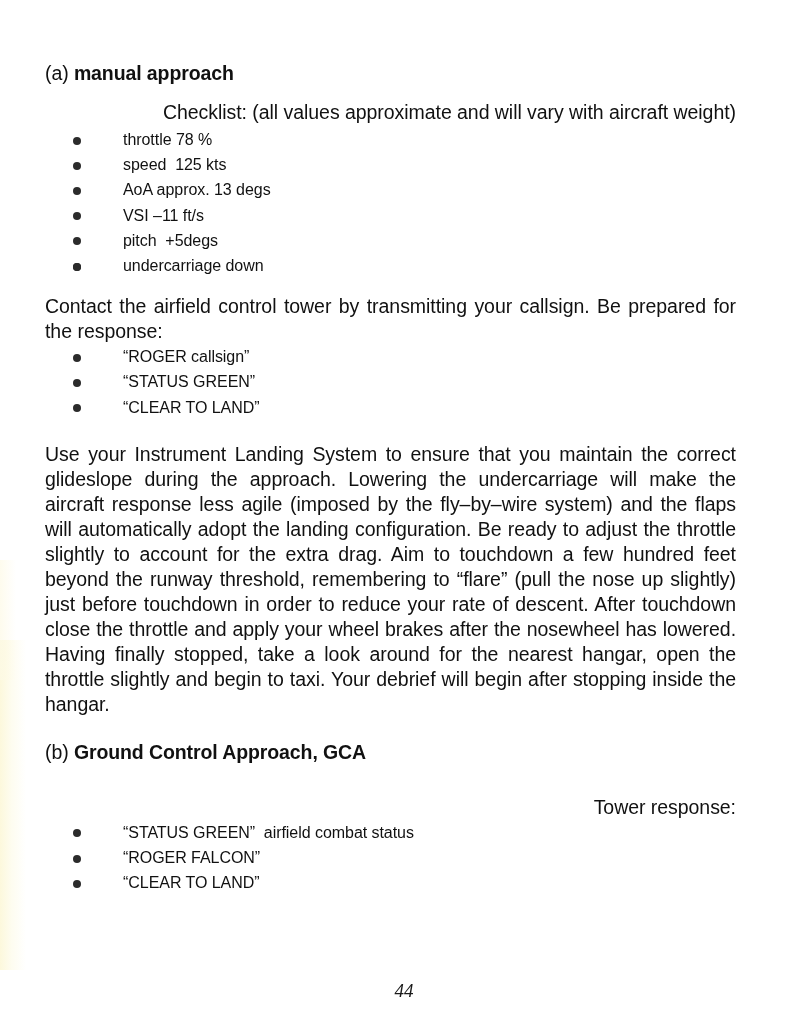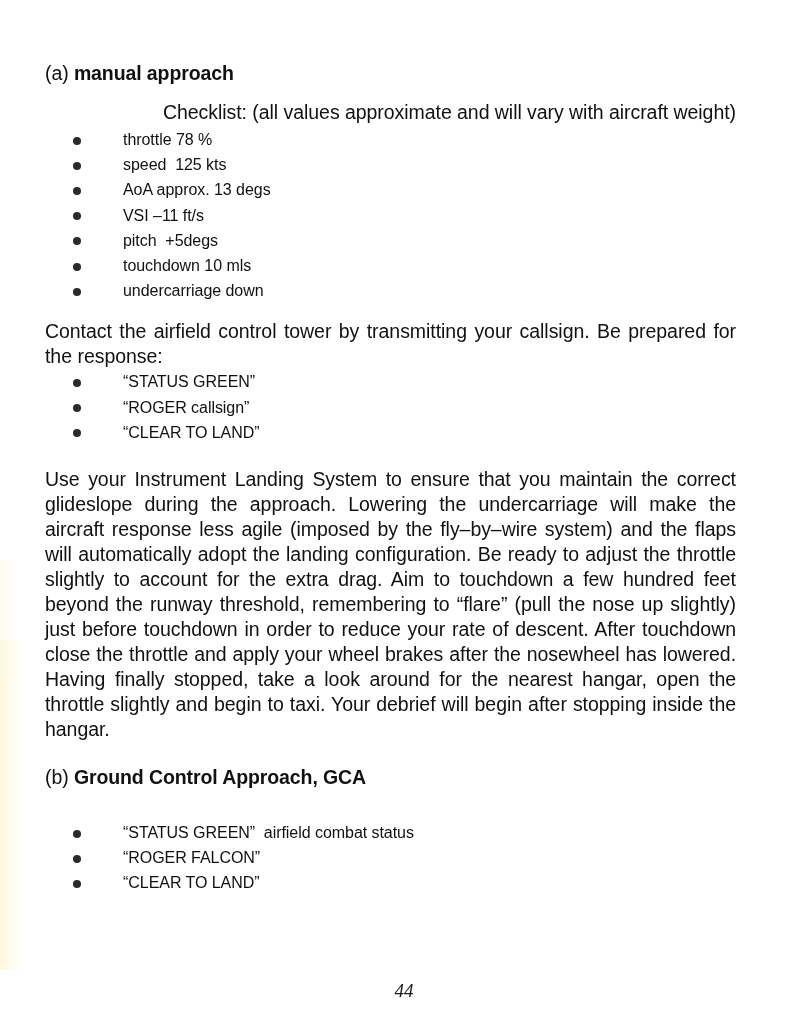--- a/index.html
+++ b/index.html
@@ -141,45 +141,46 @@
     <h2 class="sec-heading"><span class="lbl">(a)</span> <span class="ttl">manual approach</span></h2>
 
     <p class="para lead">Checklist: (all values approximate and will vary with aircraft weight)</p>
 
     <ul class="blist">
       <li><span class="bullet"></span><span>throttle 78 %</span></li>
       <li><span class="bullet"></span><span>speed  125 kts</span></li>
       <li><span class="bullet"></span><span>AoA approx. 13 degs</span></li>
       <li><span class="bullet"></span><span>VSI –11 ft/s</span></li>
       <li><span class="bullet"></span><span>pitch  +5degs</span></li>
-      <li><span class="bullet"></span><span>touchdown 10 mls</span></li>
+      <li><span class="bullet"></span></li>
       <li><span class="bullet"></span><span>undercarriage down</span></li>
     </ul>
 
     <div class="gap-md"></div>
 
     <p class="para justify">Contact the airfield control tower by transmitting your callsign. Be prepared for the response:</p>
 
     <ul class="blist">
+      <li><span class="bullet"></span><span>“ROGER callsign”</span></li>
       <li><span class="bullet"></span><span>“STATUS GREEN”</span></li>
-      <li><span class="bullet"></span><span>“ROGER callsign”</span></li>
       <li><span class="bullet"></span><span>“CLEAR TO LAND”</span></li>
     </ul>
 
     <div class="gap-lg"></div>
 
     <p class="para justify">Use your Instrument Landing System to ensure that you maintain the correct glideslope during the approach. Lowering the undercarriage will make the aircraft response less agile (imposed by the fly–by–wire system) and the flaps will automatically adopt the landing configuration. Be ready to adjust the throttle slightly to account for the extra drag. Aim to touchdown a few hundred feet beyond the runway threshold, remembering to “flare” (pull the nose up slightly) just before touchdown in order to reduce your rate of descent. After touchdown close the throttle and apply your wheel brakes after the nosewheel has lowered. Having finally stopped, take a look around for the nearest hangar, open the throttle slightly and begin to taxi. Your debrief will begin after stopping inside the hangar.</p>
 
     <div class="gap-lg"></div>
 
     <h2 class="sec-heading"><span class="lbl">(b)</span> <span class="ttl">Ground Control Approach,</span><span class="abbr"> GCA</span></h2>
 
 
     <div class="gap-md"></div>
 
+    <p class="para">Tower response:</p>
 
     <ul class="blist">
       <li><span class="bullet"></span><span>“STATUS GREEN”  airfield combat status</span></li>
       <li><span class="bullet"></span><span>“ROGER FALCON”</span></li>
       <li><span class="bullet"></span><span>“CLEAR TO LAND”</span></li>
     </ul>
 
   </div>
 
   <div class="page-number">44</div>

